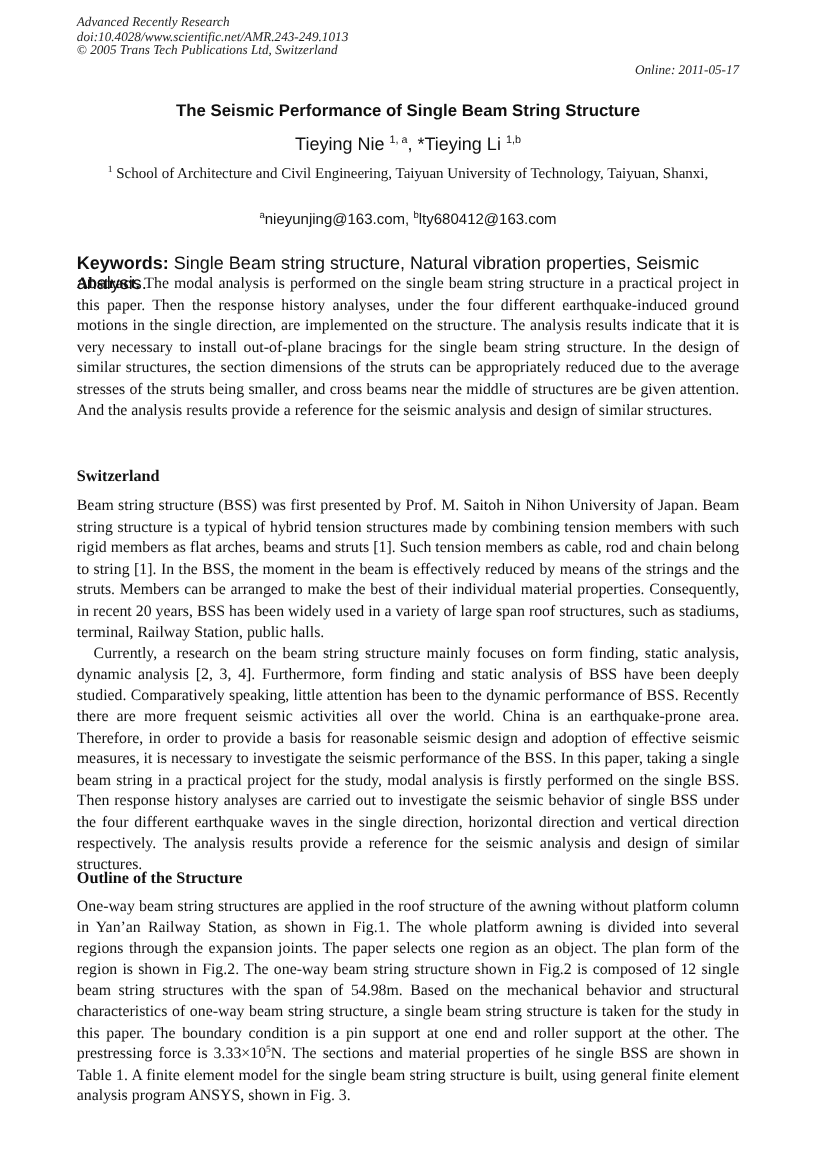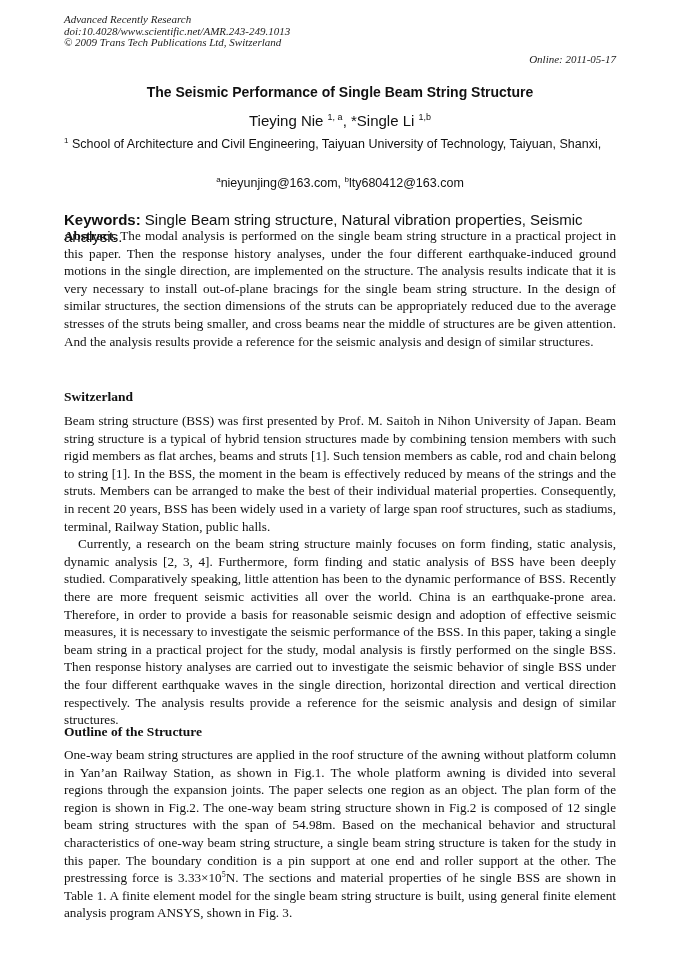--- a/index.html
+++ b/index.html
@@ -4,21 +4,21 @@
 <style>
   html, body { margin: 0; padding: 0; background: #ffffff; }
   body { width: 678px; height: 959px; position: relative; overflow: hidden; color: #111; }
   .page { position: absolute; left: 64px; top: 14px; width: 552px; }
   .hdr { font-family: "Liberation Serif", serif; font-style: italic; font-size: 11px; line-height: 11.5px; color: #222; }
   .hdr-left { position: absolute; left: 0; top: 0; }
   .hdr-right { position: absolute; right: 0; top: 0; margin-top: 40px; }
   .title { position: absolute; left: 0; top: 70px; width: 552px; text-align: center; font-family: "Liberation Sans", sans-serif; font-weight: bold; font-size: 14px; }
   .authors { position: absolute; left: 0; top: 98px; width: 552px; text-align: center; font-family: "Liberation Sans", sans-serif; font-size: 15px; }
   .authors sup { font-size: 9px; vertical-align: 6px; line-height: 0; }
-  .affil { position: absolute; left: 0; top: 123px; width: 552px; font-family: Liberation Sans, sans-serif; font-size: 12.5px; line-height: 15.5px; }
+  .affil { position: absolute; left: 0; top: 123px; width: 552px; text-align: center; font-family: Liberation Serif, serif; font-size: 12.5px; line-height: 15.5px; }
   .affil sup, .emails sup { font-size: 8px; vertical-align: 5px; line-height: 0; }
   .emails { position: absolute; left: 0; top: 162px; width: 552px; text-align: center; font-family: "Liberation Sans", sans-serif; font-size: 12.5px; }
   .keywords { position: absolute; left: 0; top: 197px; width: 552px; font-family: "Liberation Sans", sans-serif; font-size: 15px; }
   .keywords b { font-weight: bold; }
   .body-text { font-family: "Liberation Serif", serif; font-size: 13.2px; line-height: 17.6px; text-align: justify; }
   .abstract { position: absolute; left: 0; top: 213px; width: 552px; }
   .abstract b { font-weight: bold; }
   .sec-head { position: absolute; left: 0; font-family: "Liberation Serif", serif; font-weight: bold; font-size: 13.5px; }
   .intro-head { top: 375px; }
   .intro { position: absolute; left: 0; top: 398px; width: 552px; }
@@ -29,27 +29,27 @@
   .outline sup { font-size: 8px; vertical-align: 5px; line-height: 0; }
 </style>
 </head>
 <body>
 
 <div class="page">
 
   <div class="hdr hdr-left">
     <div>Advanced Recently Research</div>
     <div>doi:10.4028/www.scientific.net/AMR.243-249.1013</div>
-    <div>© 2009 Trans Tech Publications Ltd, Switzerland</div>
+    <div>© 2005 Trans Tech Publications Ltd, Switzerland</div>
   </div>
   <div class="hdr hdr-right">Online: 2011-05-17</div>
 
   <div class="title">The Seismic Performance of Single Beam String Structure</div>
 
-  <div class="authors"><span>Tieying Nie</span> <sup>1, a</sup><span>, </span><span>*Single Li</span> <sup>1,b</sup></div>
+  <div class="authors"><span>Tieying Nie</span> <sup>1, a</sup><span>, </span><span>*Tieying Li</span> <sup>1,b</sup></div>
 
   <div class="affil">
     <div><sup>1</sup> <span>School of Architecture and Civil Engineering, Taiyuan University of Technology, Taiyuan, Shanxi,</span></div>
   </div>
 
   <div class="emails"><sup>a</sup><span>nieyunjing@163.com</span><span>, </span><sup>b</sup><span>lty680412@163.com</span></div>
 
   <div class="keywords"><b>Keywords:</b> <span>Single Beam string structure, Natural vibration properties, Seismic analysis.</span></div>
 
   <div class="abstract body-text"><b>Abstract.</b> <span>The modal analysis is performed on the single beam string structure in a practical project in this paper. Then the response history analyses, under the four different earthquake-induced ground motions in the single direction, are implemented on the structure. The analysis results indicate that it is very necessary to install out-of-plane bracings for the single beam string structure. In the design of similar structures, the section dimensions of the struts can be appropriately reduced due to the average stresses of the struts being smaller, and cross beams near the middle of structures are be given attention. And the analysis results provide a reference for the seismic analysis and design of similar structures.</span></div>

